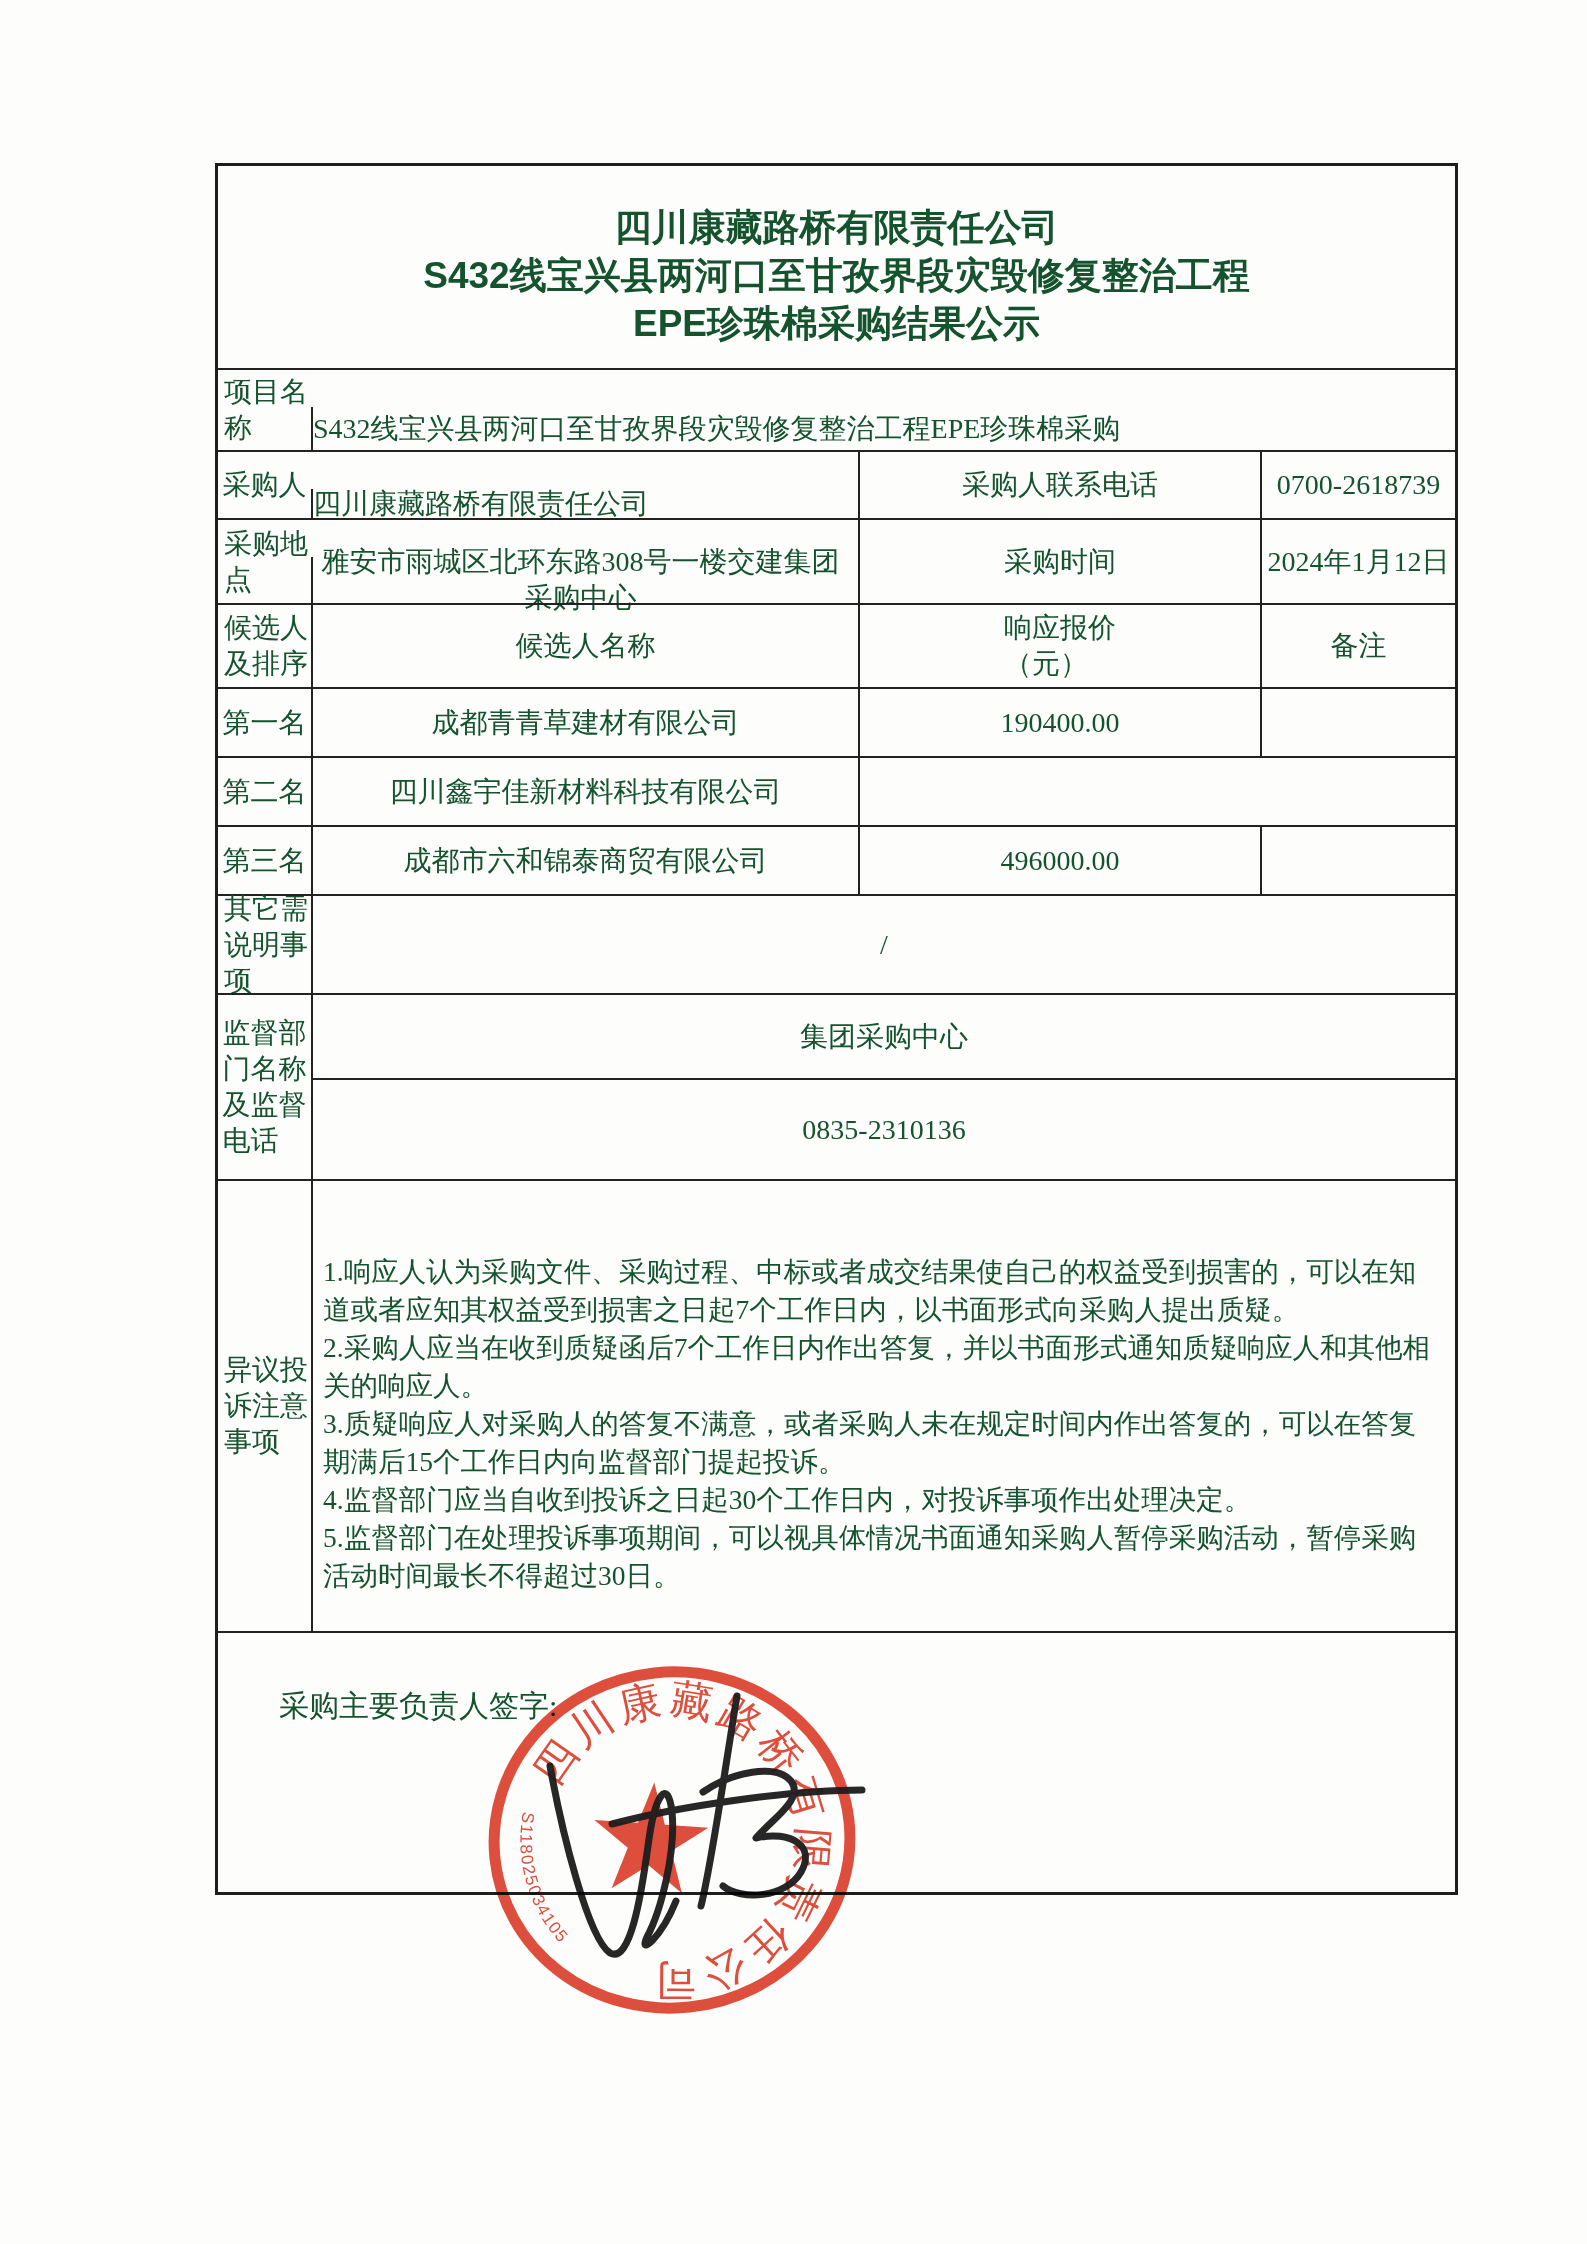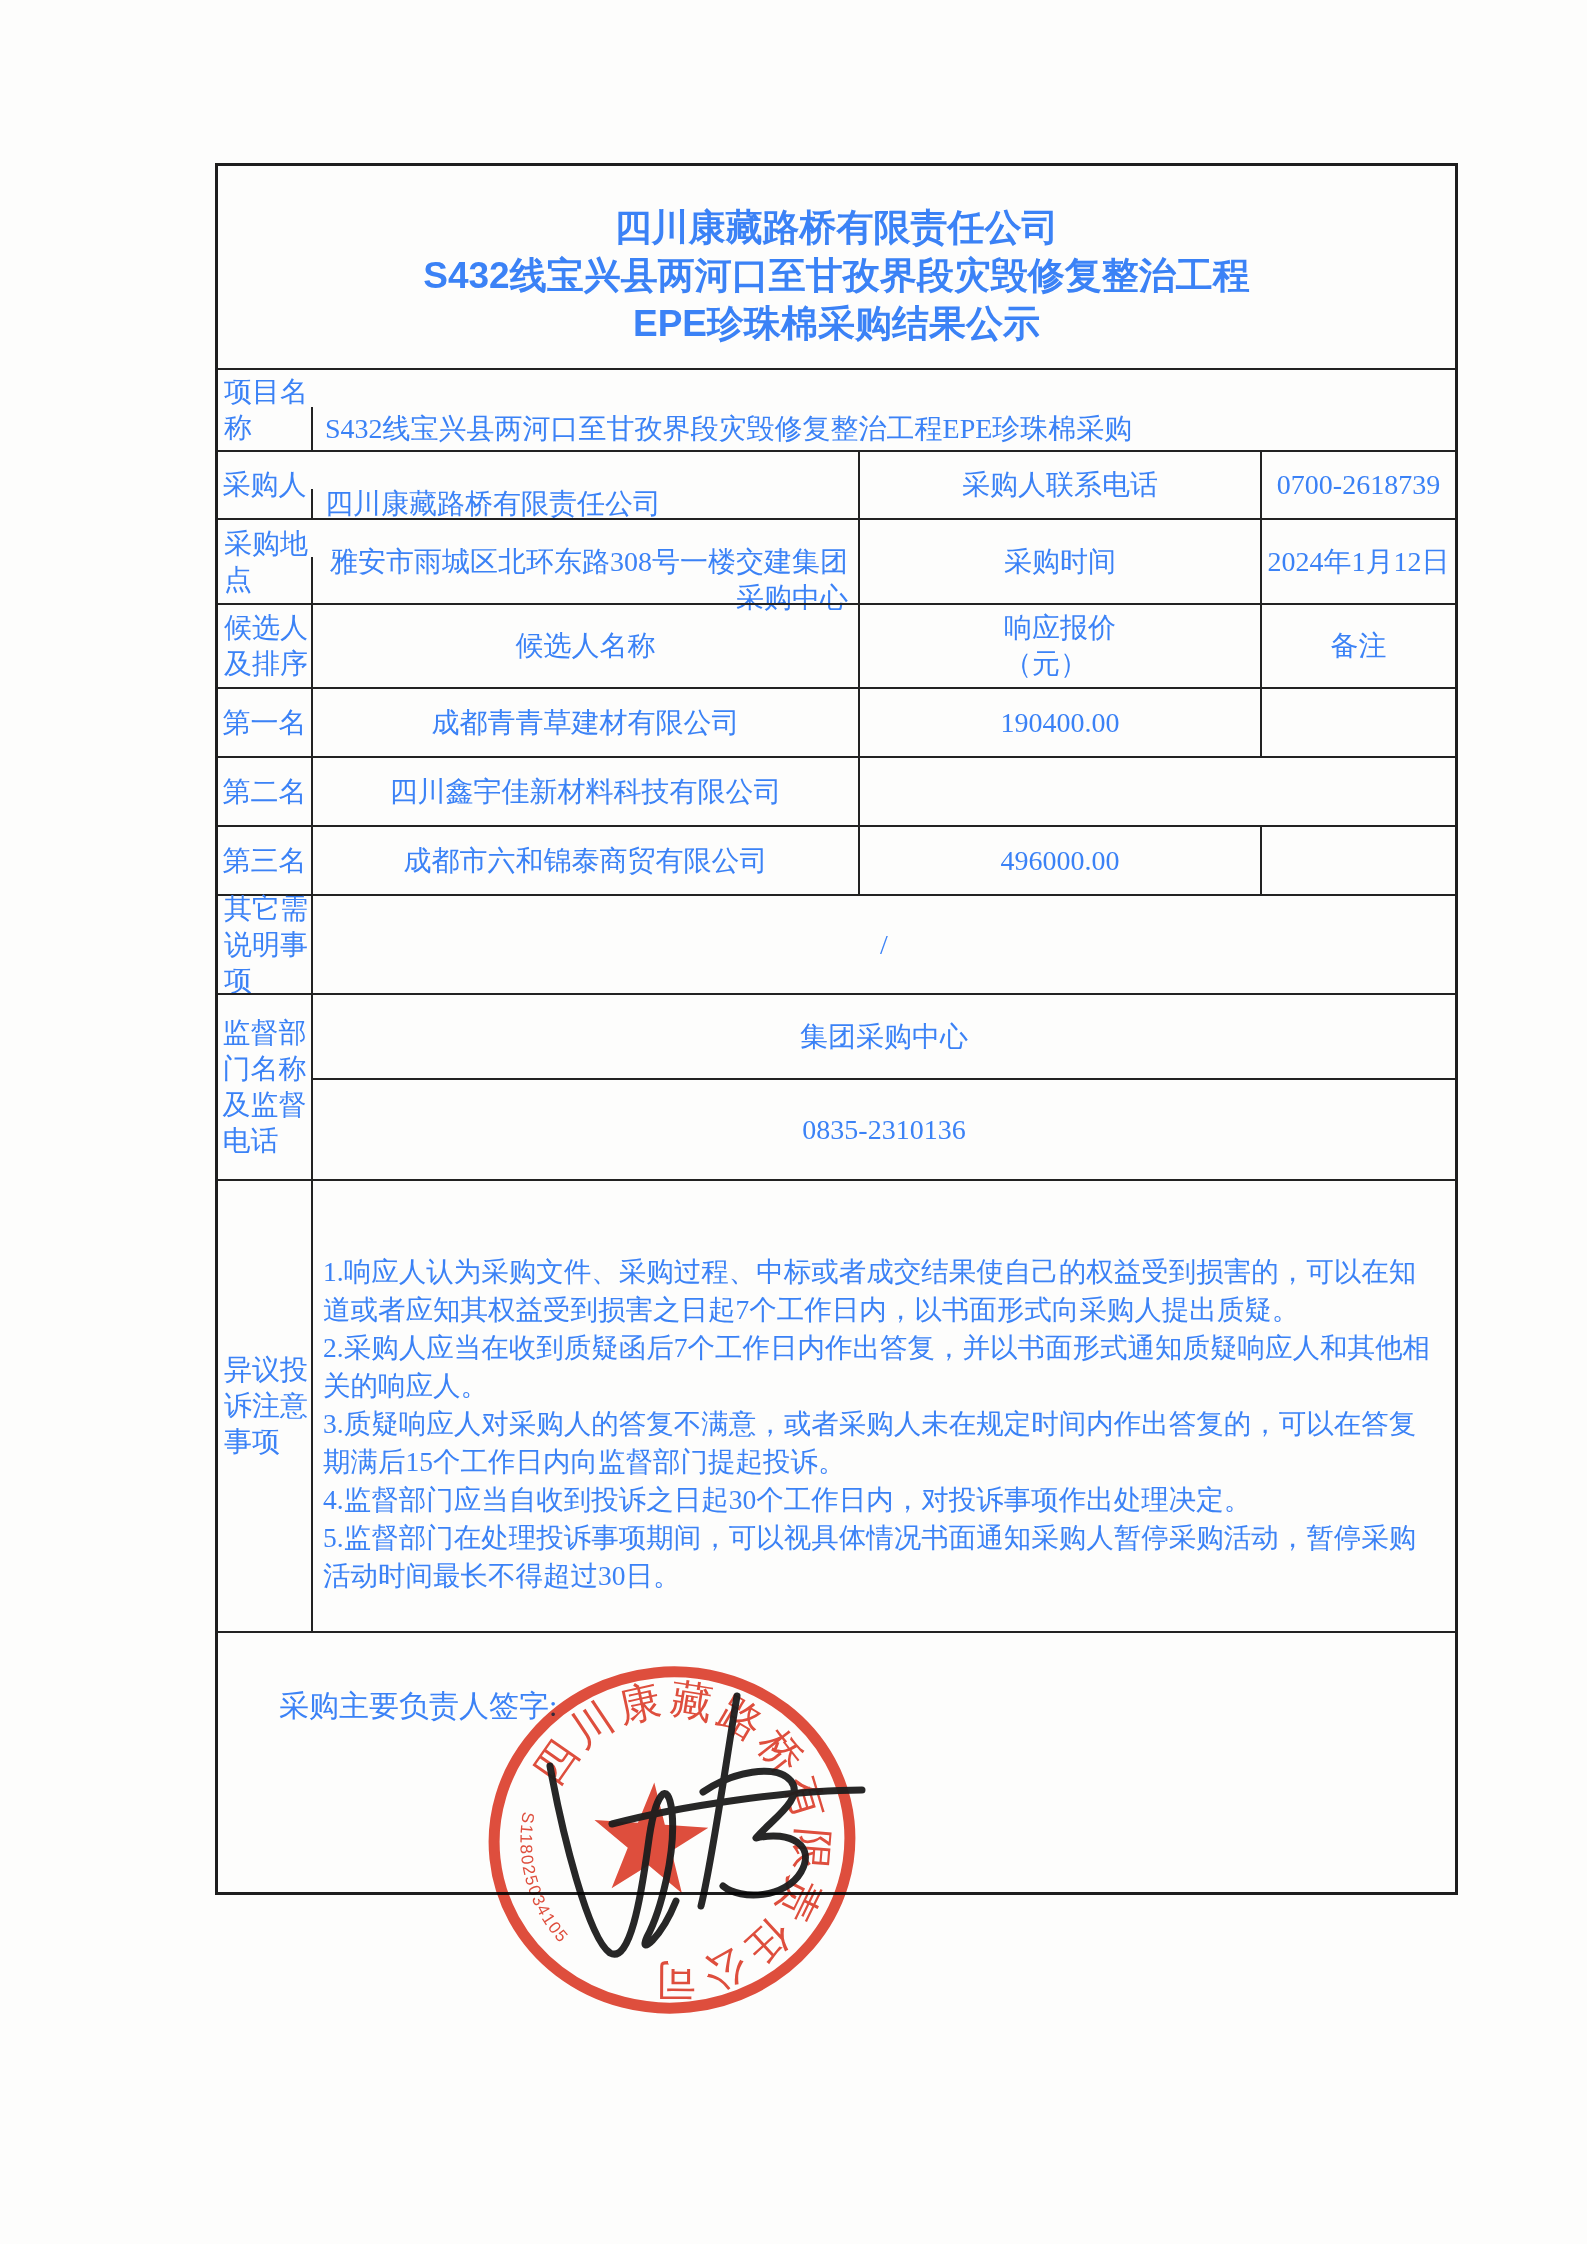--- a/index.html
+++ b/index.html
@@ -1,21 +1,21 @@
 <!DOCTYPE html>
 <html><head>
 <meta charset="utf-8">
 <style>
   html,body{margin:0;padding:0;background:#ffffff;}
   .page{
     position:relative;
     width:1587px;height:2244px;
     background:#fdfdfc;
     font-family:"Liberation Serif","DejaVu Serif",serif;
-    color:#3b82f6;
+    color:#14532d;
     overflow:hidden;
   }
   .doc-table{
     position:absolute;left:215px;top:163px;
     width:1243px;height:1732px;
     border:3px solid #1e1e1e;
     box-sizing:border-box;
     display:flex;flex-direction:column;
     background:#fdfdfc;
   }
@@ -26,21 +26,21 @@
     display:flex;align-items:center;justify-content:center;
     font-size:28px;line-height:36px;
     white-space:pre-line;
   }
   .cell + .cell{border-left:2px solid #222;}
   .c1{width:93px;flex:none;}
   .c2{width:547px;flex:none;}
   .c3{width:402px;flex:none;}
   .c4{flex:1;}
   .label-left{justify-content:flex-start;padding-left:6px;text-align:left;}
-  .content-left{justify-content:flex-start;padding-left:12px;padding-right:10px;text-align:right;margin-top:37px;}
+  .content-left{justify-content:flex-start;padding-right:10px;text-align:center;margin-top:37px;}
   
   .title-block{
     height:202px;flex:none;
     display:flex;flex-direction:column;align-items:center;justify-content:flex-end;
     padding-bottom:20px;box-sizing:border-box;
     font-family:"Liberation Sans","DejaVu Sans",sans-serif;
     font-weight:bold;font-size:37px;line-height:48px;
   }
   .h82{height:82px;flex:none;}
   .h68{height:68px;flex:none;}

